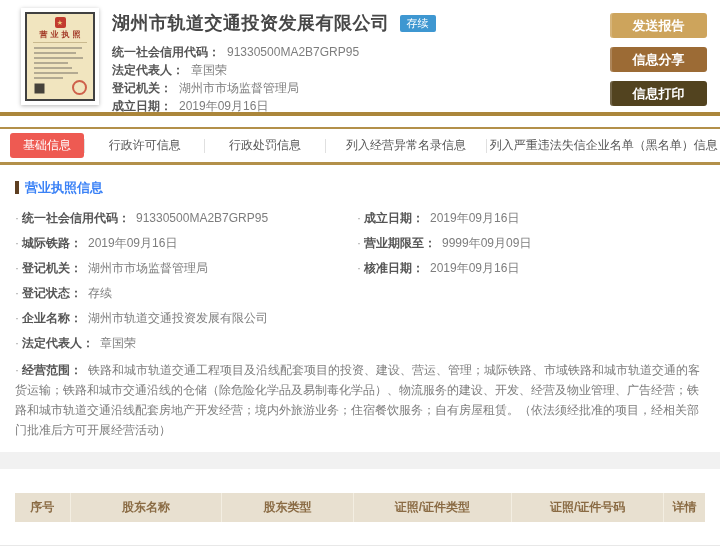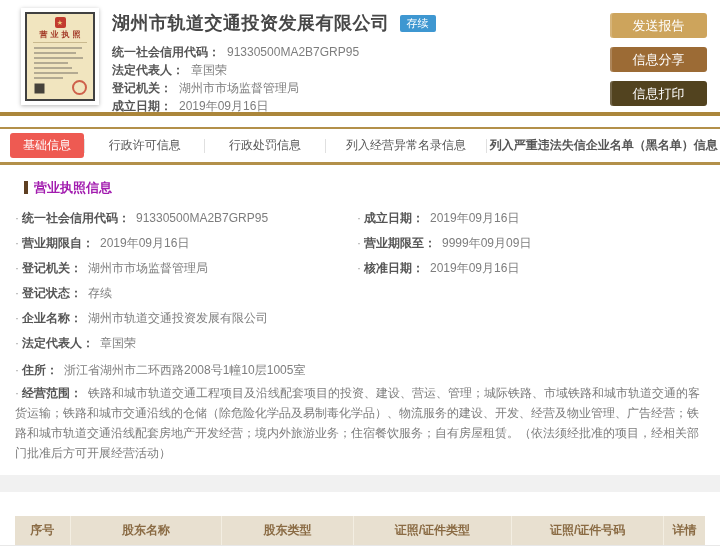--- a/index.html
+++ b/index.html
@@ -29,40 +29,40 @@
   .title-row { display:flex; align-items:center; }
   .company-name { font-size:18px; font-weight:bold; color:#474747; letter-spacing:.5px; }
   .status-badge { margin-left:10px; background:#3e97d1; color:#fff; font-size:11px; padding:2px 7px; border-radius:2px; line-height:13px; }
   .head-fields { margin-top:8px; }
   .hfield { height:18px; line-height:18px; font-size:12px; white-space:nowrap; }
   .hlabel { font-weight:bold; color:#555; }
   .hvalue { color:#7d7d7d; margin-left:7px; }
 
   .head-actions { position:absolute; right:13px; top:13px; width:97px; }
   .act-btn { width:97px; height:25px; line-height:25px; text-align:center; color:#fff; font-size:13px;
-    border-radius:3px; margin-bottom:9px; cursor:pointer; box-shadow:inset 2px 0 0 rgba(255,255,255,.18); }
+    border-radius:3px; margin-bottom:9px; cursor:pointer; box-shadow:inset 2px 0 0 rgba(255,255,255,.18);font-weight:bold; }
   .act-send  { background:#cda45c; }
   .act-share { background:#9c6b35; }
   .act-print { background:#52431f; }
 
   
   .gold-rule { position:absolute; left:0; width:100%; height:4px; background:#ab863b; top:112px; }
   .tabbar { position:absolute; left:0; top:127px; width:100%; height:38px; background:#fff;
     border-top:2px solid #b3904a; border-bottom:3px solid #b3904a;
     display:flex; align-items:center; padding-left:10px; }
   .tab { font-size:12px; color:#555; text-align:center; cursor:pointer; white-space:nowrap; }
   .tab-active { background:#ee5a52; color:#fff; border-radius:3px; padding:4px 13px; }
   .tab-divider { width:1px; height:14px; background:#e0e0e0; }
-  .t2,.t3 { flex:1; } .t4 { flex:1.35; } .t5 { flex:1.95;font-weight:bold; }
+  .t2,.t3 { flex:1; } .t4 { flex:1.35; } .t5 { flex:1.95; }
 
   
   .content { position:absolute; top:165px; left:0; width:100%; }
   .section1 { padding:14px 15px 0; }
   .section2 { padding:12px 15px 0; }
-  .sec-title { font-size:13px; font-weight:bold; color:#a21caf;margin-left:9px; }
+  .sec-title { font-size:13px; font-weight:bold; color:#3b82f6; }
   .sec-marker { display:inline-block; width:4px; height:13px; background:#5e3f22; margin-right:6px; vertical-align:-2px; }
 
   .fields-grid { margin-top:13px; display:grid; grid-template-columns:330px 1fr; column-gap:12px;
     grid-template-rows:repeat(6,auto); grid-auto-flow:column; }
   .fitem { font-size:12px; line-height:16px; margin-bottom:9px; white-space:nowrap; }
   .flabel { font-weight:bold; color:#555; }
   .flabel::before { content:"·"; color:#999; margin-right:3px; font-weight:normal; }
   .fvalue { color:#7d7d7d; margin-left:6px; }
   .full-fields p { font-size:12px; line-height:20px; color:#7d7d7d; margin-bottom:3px; }
 
@@ -146,33 +146,32 @@
 
   <div class="content">
 
     <div class="section1">
       <div class="sec-title">
         <span class="sec-marker"></span><span>营业执照信息</span>
       </div>
 
       <div class="fields-grid">
         <div class="fitem"><span class="flabel">统一社会信用代码：</span><span class="fvalue">91330500MA2B7GRP95</span></div>
-        <div class="fitem"><span class="flabel">营业期限自：</span><span class="fvalue">2019年09月16日</span></div>
+        <div class="fitem"><span class="flabel">城际铁路：</span><span class="fvalue">2019年09月16日</span></div>
         <div class="fitem"><span class="flabel">登记机关：</span><span class="fvalue">湖州市市场监督管理局</span></div>
         <div class="fitem"><span class="flabel">登记状态：</span><span class="fvalue">存续</span></div>
 
         <div class="fitem"><span class="flabel">企业名称：</span><span class="fvalue">湖州市轨道交通投资发展有限公司</span></div>
         <div class="fitem"><span class="flabel">法定代表人：</span><span class="fvalue">章国荣</span></div>
         <div class="fitem"><span class="flabel">成立日期：</span><span class="fvalue">2019年09月16日</span></div>
         <div class="fitem"><span class="flabel">营业期限至：</span><span class="fvalue">9999年09月09日</span></div>
         <div class="fitem"><span class="flabel">核准日期：</span><span class="fvalue">2019年09月16日</span></div>
       </div>
 
       <div class="full-fields">
-        <p><span class="flabel">住所：</span><span class="fvalue">浙江省湖州市二环西路2008号1幢10层1005室</span></p>
         <p><span class="flabel">经营范围：</span><span class="fvalue">铁路和城市轨道交通工程项目及沿线配套项目的投资、建设、营运、管理；城际铁路、市域铁路和城市轨道交通的客货运输；铁路和城市交通沿线的仓储（除危险化学品及易制毒化学品）、物流服务的建设、开发、经营及物业管理、广告经营；铁路和城市轨道交通沿线配套房地产开发经营；境内外旅游业务；住宿餐饮服务；自有房屋租赁。（依法须经批准的项目，经相关部门批准后方可开展经营活动）</span></p>
       </div>
     </div>
 
     <div class="gray-band"></div>
 
     <div class="section2">
 
       <table class="sh-table">
         <colgroup>

